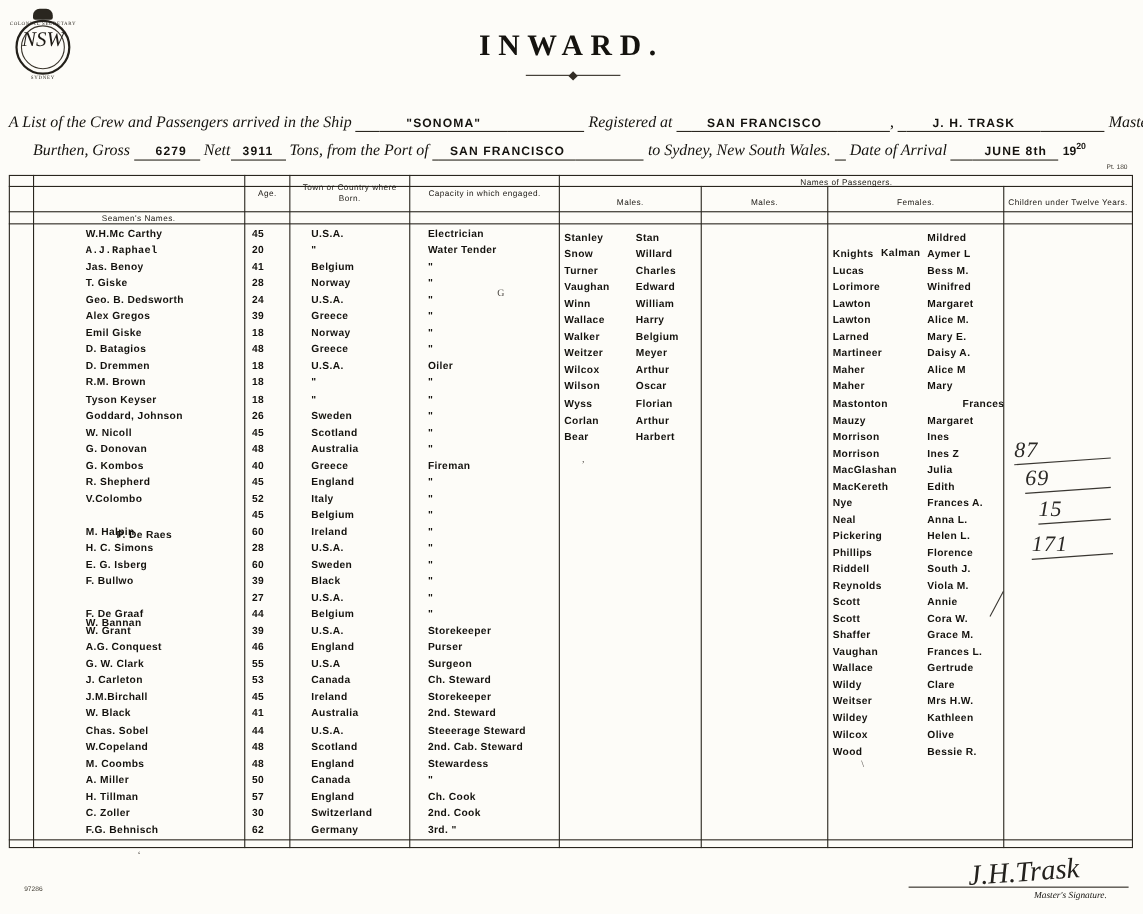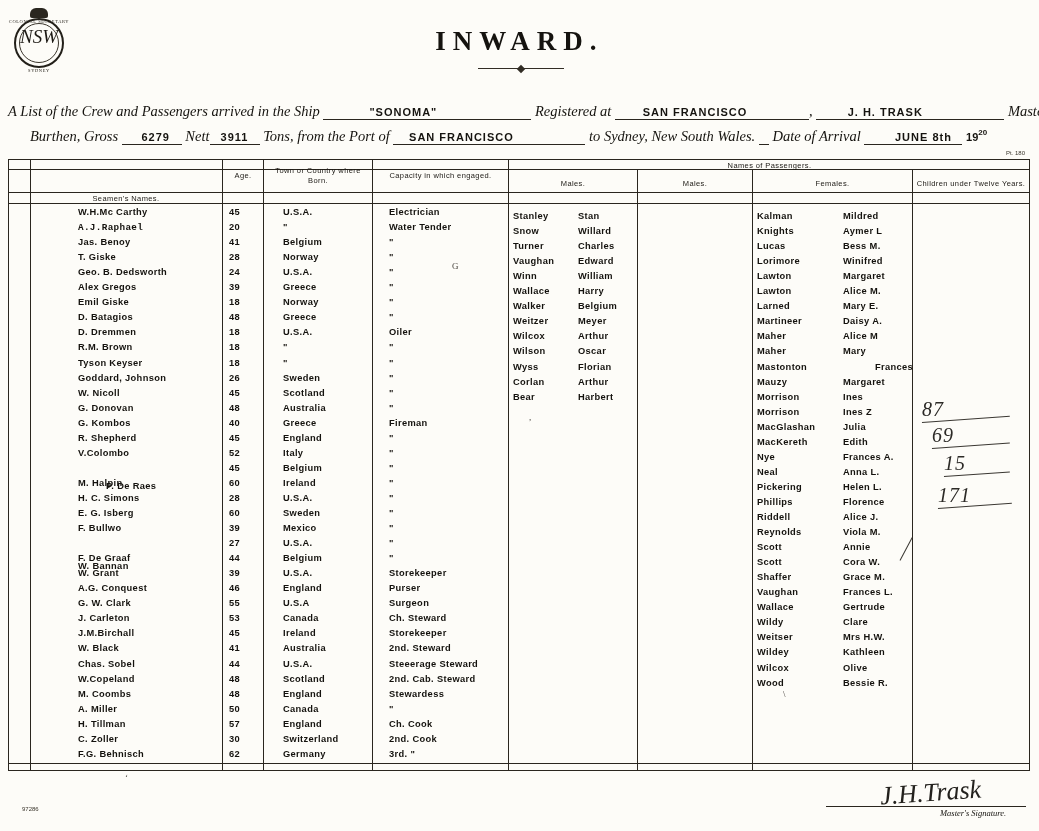--- a/index.html
+++ b/index.html
@@ -423,21 +423,21 @@
       </div>
       <div>
         <div class="cell c-name" style="left: 78px; top: 508px;">E. G. Isberg</div>
         <div class="cell c-age" style="left: 229px; top: 508px;">60</div>
         <div class="cell c-town" style="left: 283px; top: 508px;">Sweden</div>
         <div class="cell c-cap" style="left: 389px; top: 508px;">"</div>
       </div>
       <div>
         <div class="cell c-name" style="left: 78px; top: 523.05px;">F. Bullwo</div>
         <div class="cell c-age" style="left: 229px; top: 523.05px;">39</div>
-        <div class="cell c-town" style="left: 283px; top: 523.05px;">Mexico</div>
+        <div class="cell c-town" style="left: 283px; top: 523.05px;">Black</div>
         <div class="cell c-cap" style="left: 389px; top: 523.05px;">"</div>
       </div>
       <div>
         <div class="cell c-name" style="left: 78px; top: 561px; text-align: right;">W. Bannan</div>
         <div class="cell c-age" style="left: 229px; top: 538.1px;">27</div>
         <div class="cell c-town" style="left: 283px; top: 538.1px;">U.S.A.</div>
         <div class="cell c-cap" style="left: 389px; top: 538.1px;">"</div>
       </div>
       <div>
         <div class="cell c-name" style="left: 78px; top: 553.15px;">F. De Graaf</div>
@@ -575,21 +575,21 @@
         <div class="cell " style="left: 578px; top: 376.55px;">Arthur</div>
       </div>
       <div>
         <div class="cell " style="left: 513px; top: 391.6px;">Bear</div>
         <div class="cell " style="left: 578px; top: 391.6px;">Harbert</div>
       </div>
     </div>
 
   <div id="females-layer">
       <div>
-        <div class="cell " style="left: 757px; top: 211px;">Kalman</div>
+        <div class="cell " style="left: 757px; top: 225px; padding-left: 44px;">Kalman</div>
         <div class="cell " style="left: 843px; top: 211px;">Mildred</div>
       </div>
       <div>
         <div class="cell " style="left: 757px; top: 226.05px;">Knights</div>
         <div class="cell " style="left: 843px; top: 226.05px;">Aymer L</div>
       </div>
       <div>
         <div class="cell " style="left: 757px; top: 241.1px;">Lucas</div>
         <div class="cell " style="left: 843px; top: 241.1px;">Bess M.</div>
       </div>
@@ -656,21 +656,21 @@
       <div>
         <div class="cell " style="left: 757px; top: 481.9px;">Pickering</div>
         <div class="cell " style="left: 843px; top: 481.9px;">Helen L.</div>
       </div>
       <div>
         <div class="cell " style="left: 757px; top: 496.95px;">Phillips</div>
         <div class="cell " style="left: 843px; top: 496.95px;">Florence</div>
       </div>
       <div>
         <div class="cell " style="left: 757px; top: 512px;">Riddell</div>
-        <div class="cell " style="left: 843px; top: 512px;">Alice J.</div>
+        <div class="cell " style="left: 843px; top: 512px;">South J.</div>
       </div>
       <div>
         <div class="cell " style="left: 757px; top: 527.05px;">Reynolds</div>
         <div class="cell " style="left: 843px; top: 527.05px;">Viola M.</div>
       </div>
       <div>
         <div class="cell " style="left: 757px; top: 542.1px;">Scott</div>
         <div class="cell " style="left: 843px; top: 542.1px;">Annie</div>
       </div>
       <div>

